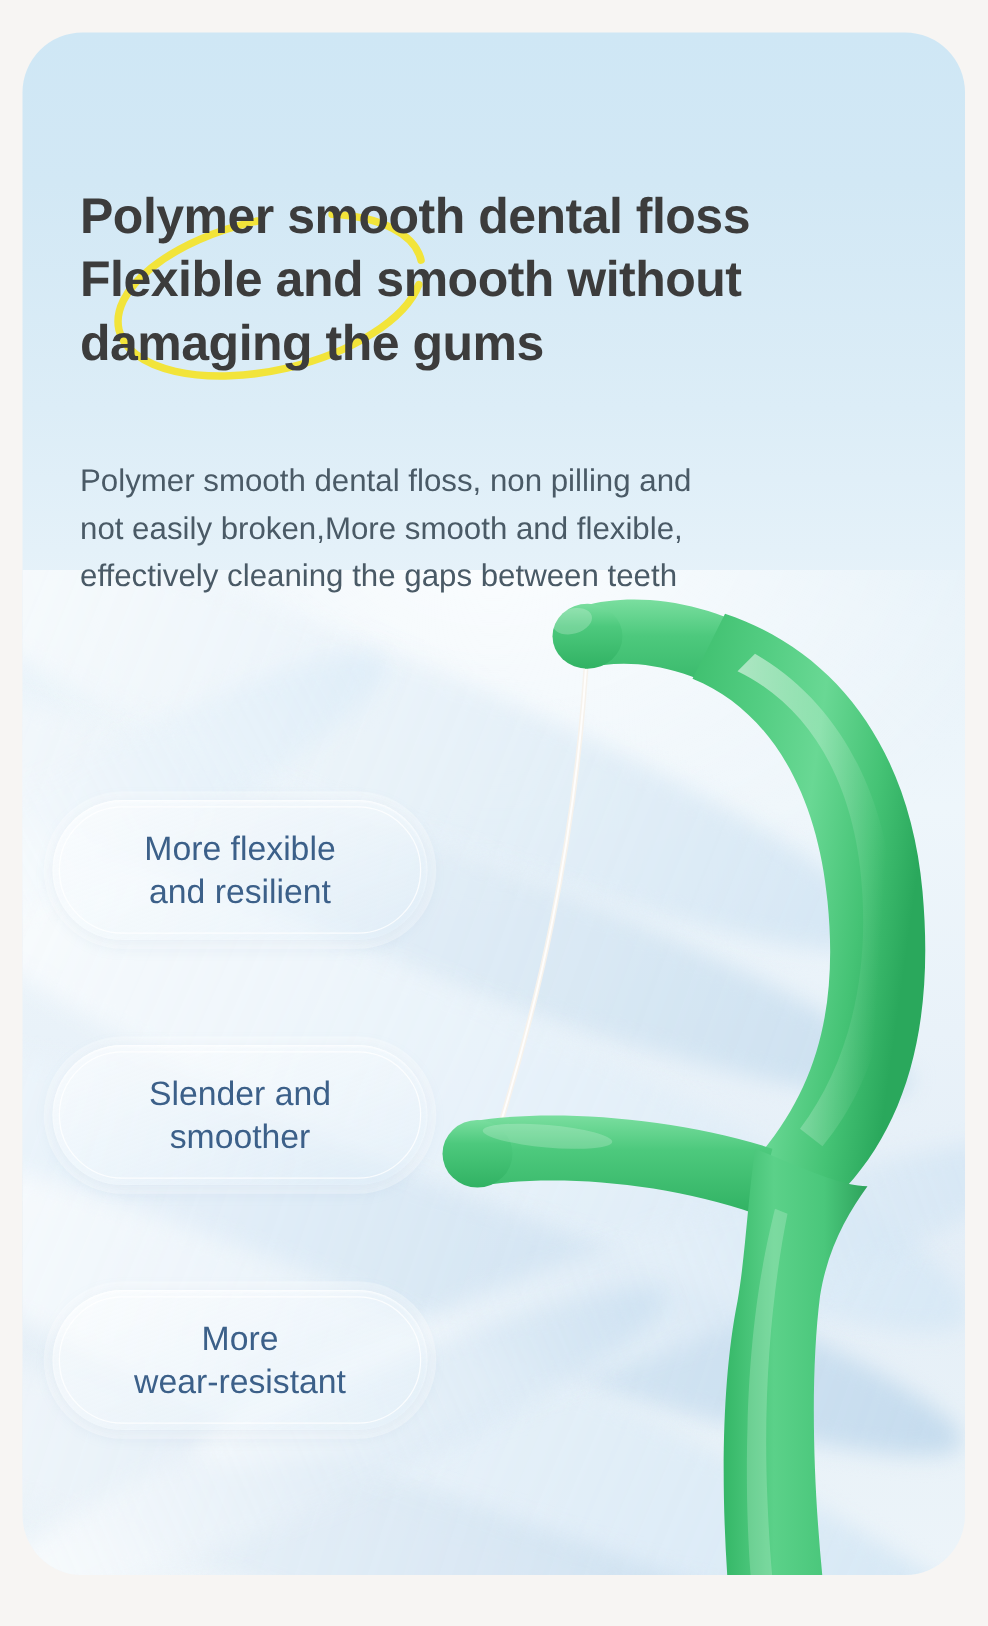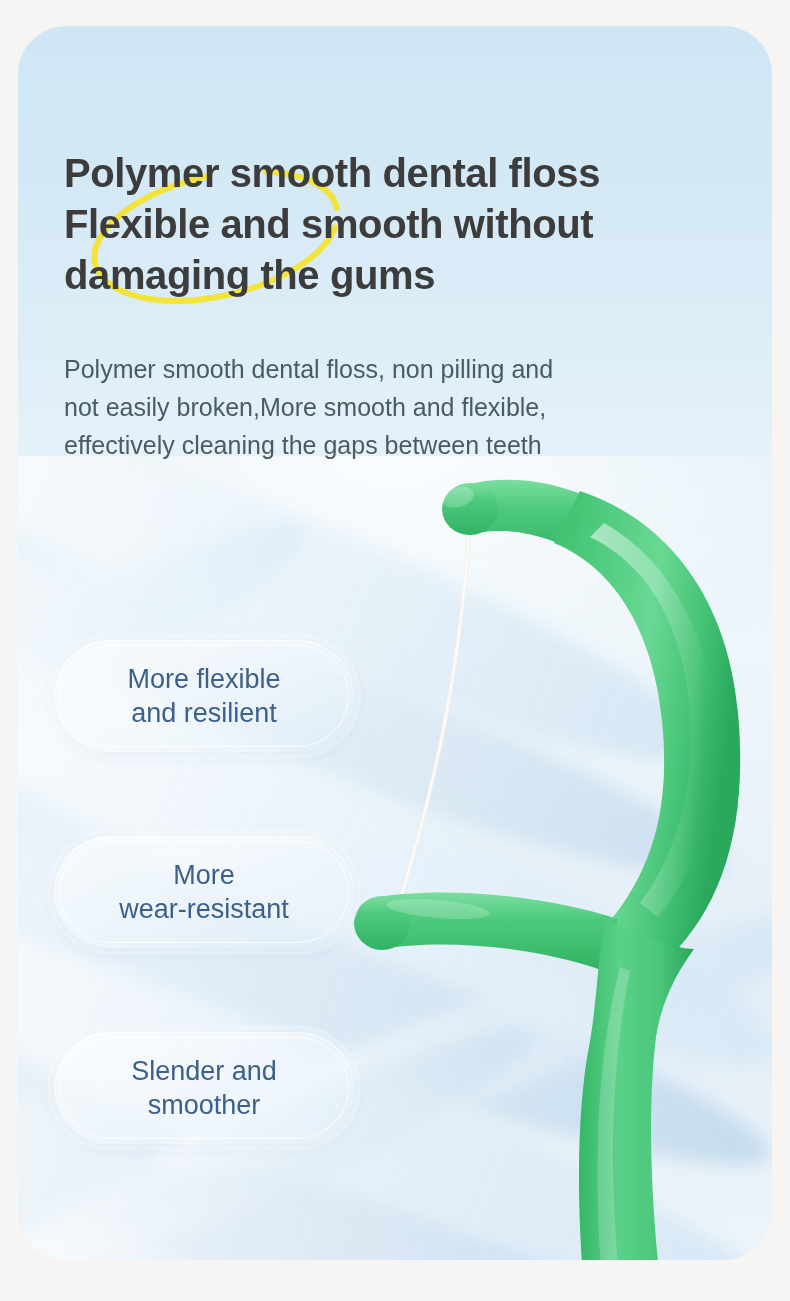--- a/index.html
+++ b/index.html
@@ -82,34 +82,34 @@
     line-height: 51px;
     color: #3c3c3c;
     letter-spacing: -0.4px;
     white-space: pre-line;
   }
 
   
   #body-copy {
     position: absolute;
     left: 46px;
-    top: 324px;
+    top: 340px;
     width: 672px;
     margin: 0;
     font-family: "Liberation Sans", sans-serif;
     font-size: 25px;
     line-height: 38px;
     color: #4a5a66;
     white-space: pre-line;
   }
 
   
   #feature-list {
     position: absolute;
-    left: 36px;
+    left: 24px;
     top: 614px;
     width: 330px;
   }
   .pill {
     position: relative;
     width: 300px;
     height: 112px;
     margin-bottom: 84px;
     border-radius: 56px;
     background: linear-gradient(160deg, rgba(255,255,255,.62), rgba(226,240,250,.38));
@@ -246,22 +246,22 @@
 
     <rect x="300" y="818" width="52" height="7" rx="3.5" fill="#ffffff" opacity="0.55" transform="rotate(-4 326 821)"></rect>
   </svg>
 
   <div id="feature-list">
     <div class="pill">
       <span class="pill-label">More flexible
 and resilient</span>
     </div>
     <div class="pill">
+      <span class="pill-label">Slender and
+smoother</span>
+    </div>
+    <div class="pill">
       <span class="pill-label">More
 wear-resistant</span>
     </div>
-    <div class="pill">
-      <span class="pill-label">Slender and
-smoother</span>
-    </div>
   </div>
 
 </div>
 
 </body></html>

